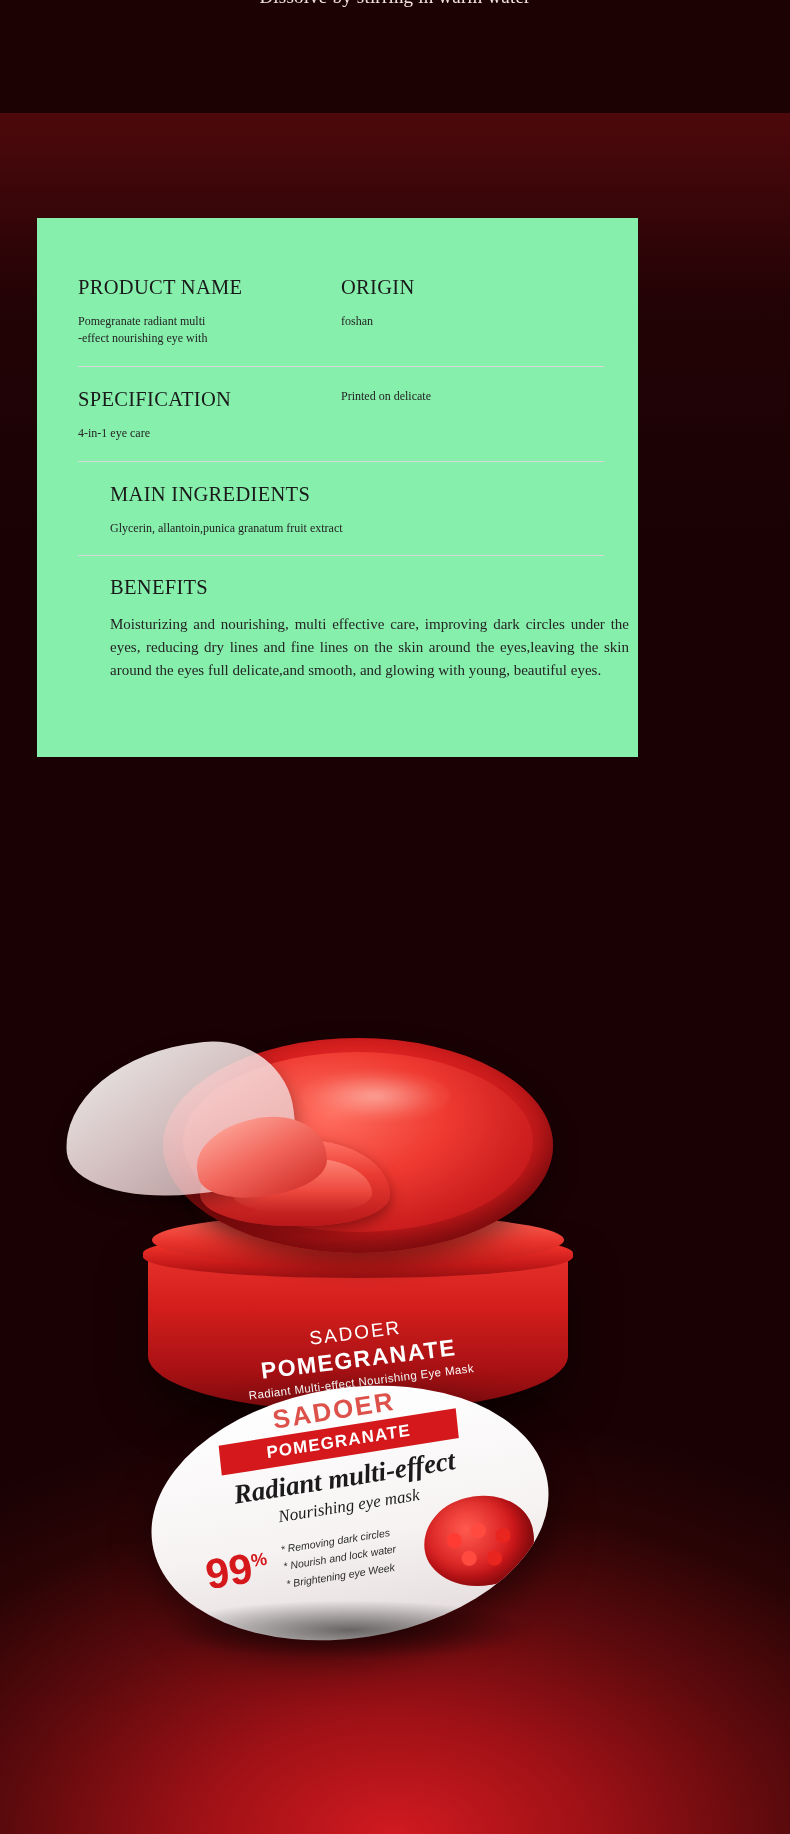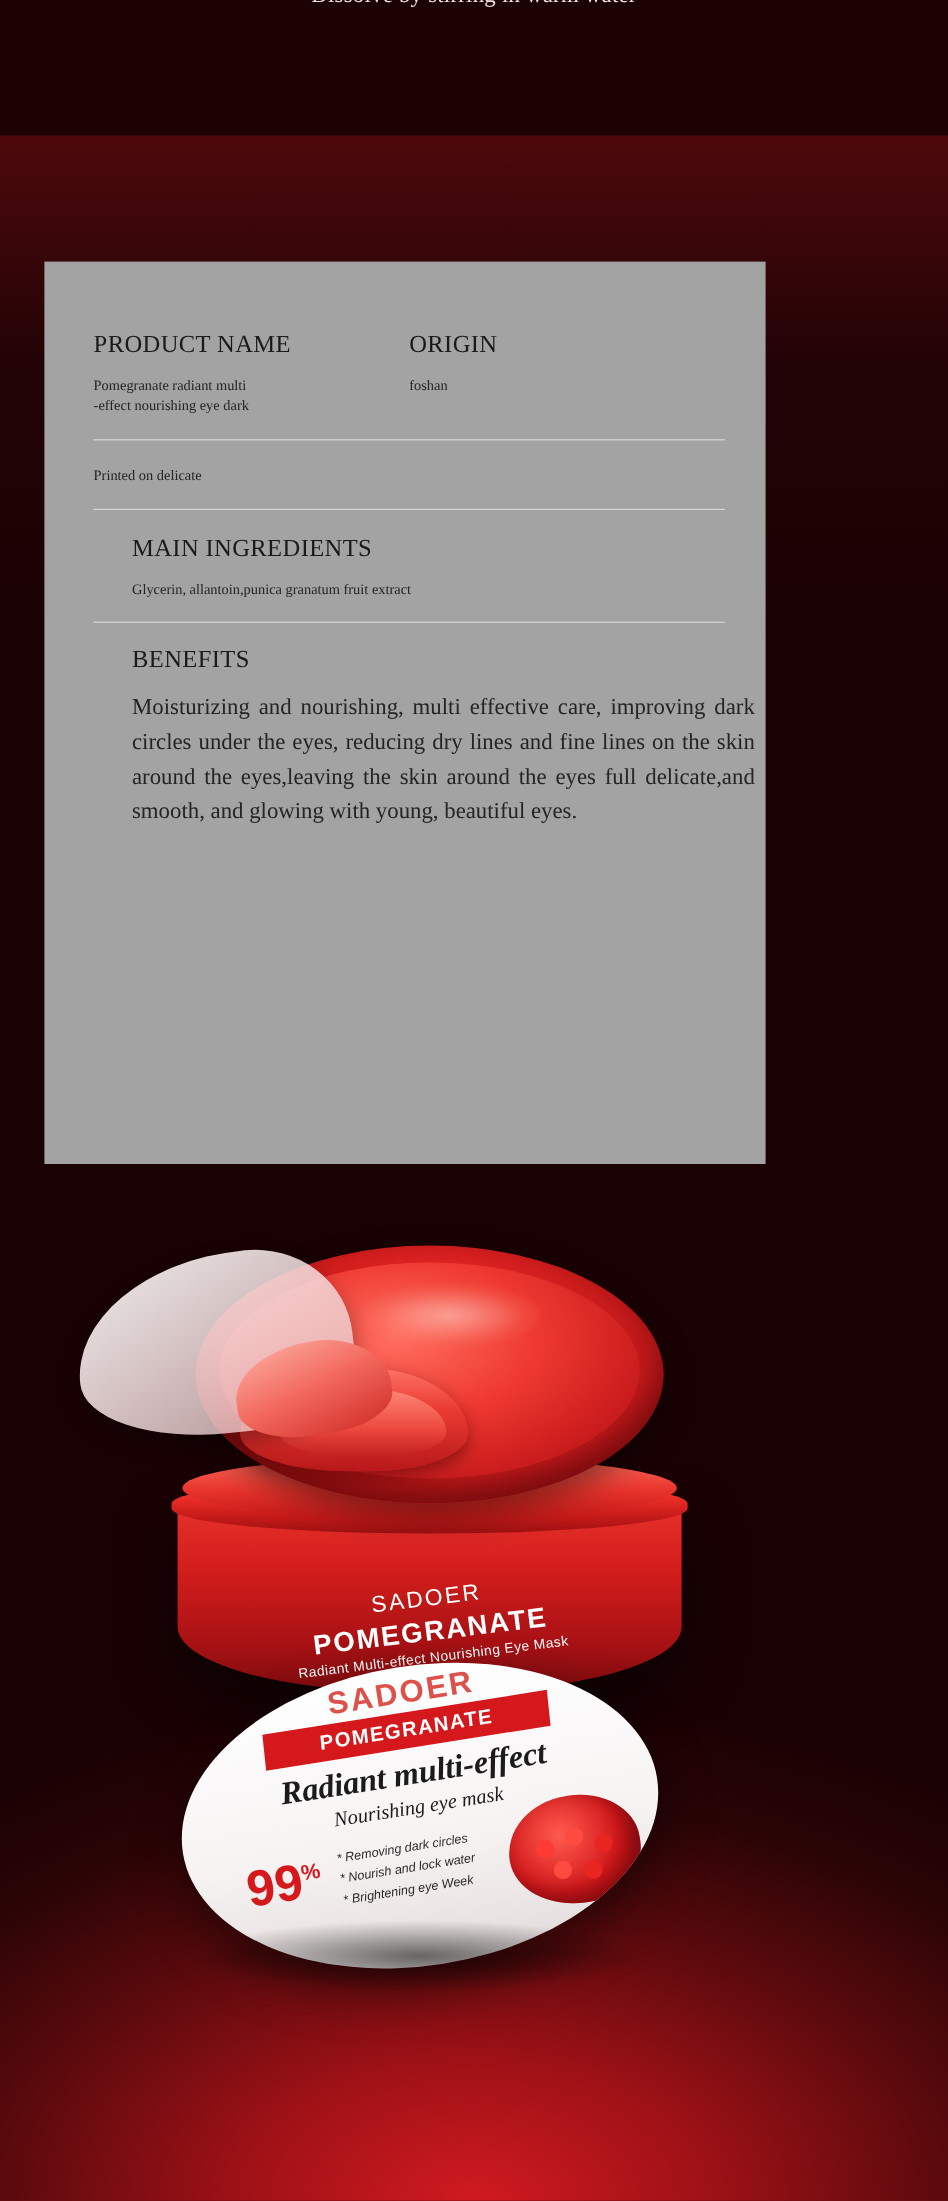--- a/index.html
+++ b/index.html
@@ -33,22 +33,22 @@
       radial-gradient(ellipse 700px 420px at 50% 100%, #d01a20 0%, #9e1116 28%, #5d0a0d 55%, #2a0405 80%, #1a0204 100%),
       linear-gradient(180deg,#3d0a0c 0%, #2d0608 10%, #1c0305 22%, #140203 33%, #1e0305 45%, #360608 58%, #500a0d 70%, #6d0f13 82%, #8a1317 92%, #9d1519 100%);
   }
   .bg-sheen{
     position:absolute; left:0; top:113px; width:790px; height:420px;
     background:linear-gradient(180deg, rgba(120,14,18,.55) 0%, rgba(60,6,9,.25) 45%, rgba(10,1,2,.0) 100%);
   }
 
   
   .card{
-    position:absolute; left:37px; top:218px; width:601px; height:752px;
-    background:#a3a3a3;
+    position:absolute; left:37px; top:218px; width:601px; height:539px;
+    background:#86efac;
   }
   .card-inner{ padding:58px 34px 0 41px; }
 
   .row{ display:flex; }
   .col{ width:50%; }
   .col.wide{ width:100%;margin-left:32px; }
 
   .lbl{
     font-family:"Liberation Serif", serif;
     font-size:20.5px;
@@ -65,21 +65,21 @@
   .hr{
     height:1px; background:#d8d8d8; margin:0 0 0 0;
   }
   .blk-1{ padding-bottom:20px; }
   .blk-2{ padding-top:21px; padding-bottom:19px; }
   .blk-3{ padding-top:21px; padding-bottom:19px; }
   .blk-4{ padding-top:20px; }
 
   .benefits-text{
     font-family:"Liberation Serif", serif;
-    font-size:19px;
+    font-size:15px;
     color:#242424;
     line-height:1.52;
     text-align:justify;
     width:519px;
   }
 
   
   .product{
     position:absolute; left:0; top:1000px; width:790px; height:834px;
   }
@@ -241,32 +241,36 @@
 <div class="bg-sheen"></div>
 
 <div class="card">
   <div class="card-inner">
 
     <div class="row blk-1">
       <div class="col">
         <div class="lbl">PRODUCT NAME</div>
         <div class="val">
           <div>Pomegranate radiant multi</div>
-          <div>-effect nourishing eye dark</div>
+          <div>-effect nourishing eye with</div>
         </div>
       </div>
       <div class="col">
         <div class="lbl">ORIGIN</div>
         <div class="val">foshan</div>
       </div>
     </div>
 
     <div class="hr"></div>
 
     <div class="row blk-2">
+      <div class="col">
+        <div class="lbl">SPECIFICATION</div>
+        <div class="val">4-in-1 eye care</div>
+      </div>
       <div class="col">
         <div class="val">Printed on delicate</div>
       </div>
     </div>
 
     <div class="hr"></div>
 
     <div class="row blk-3">
       <div class="col wide">
         <div class="lbl">MAIN INGREDIENTS</div>

